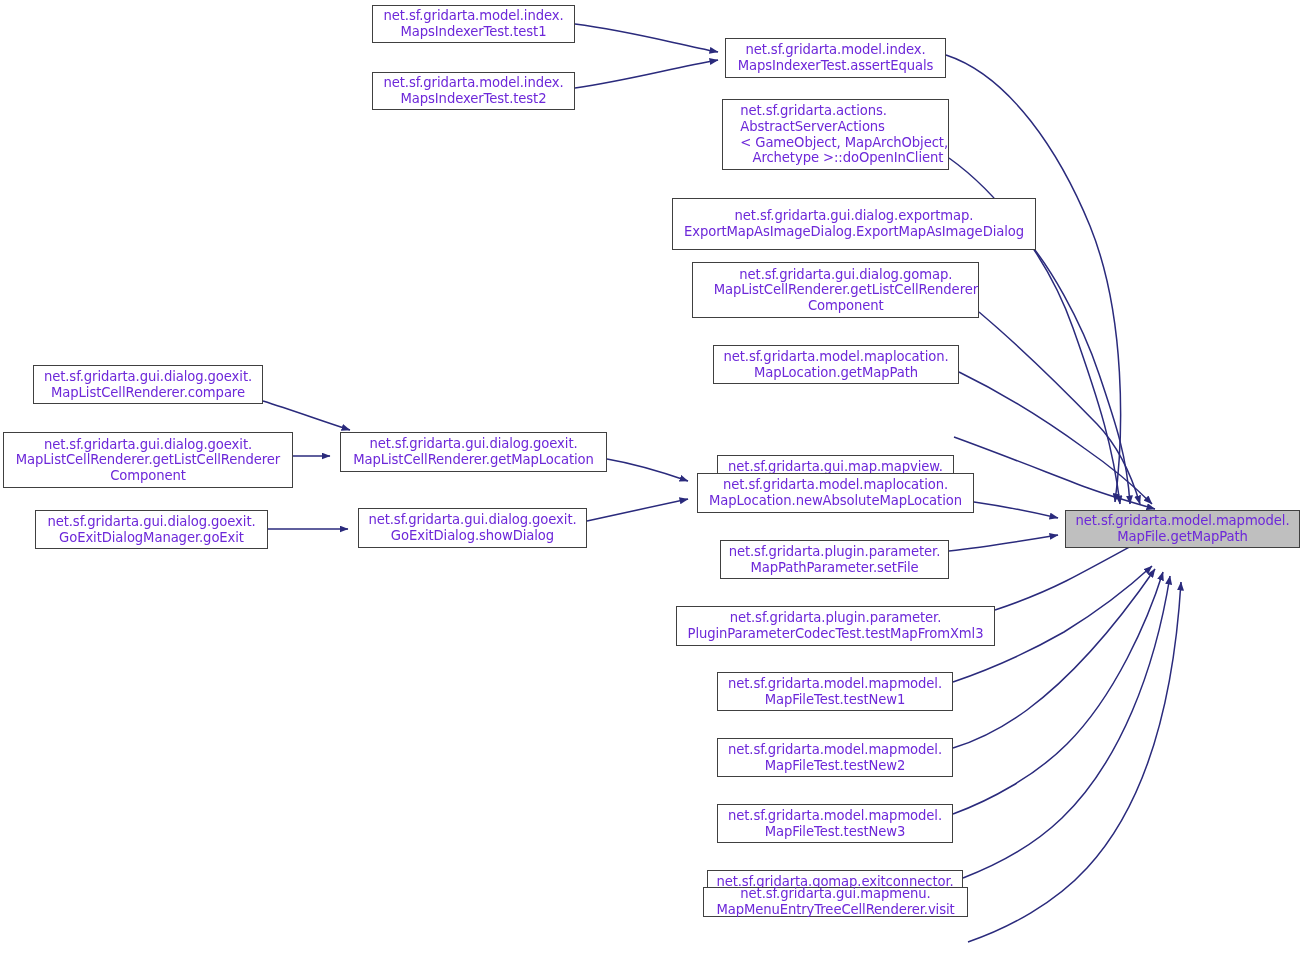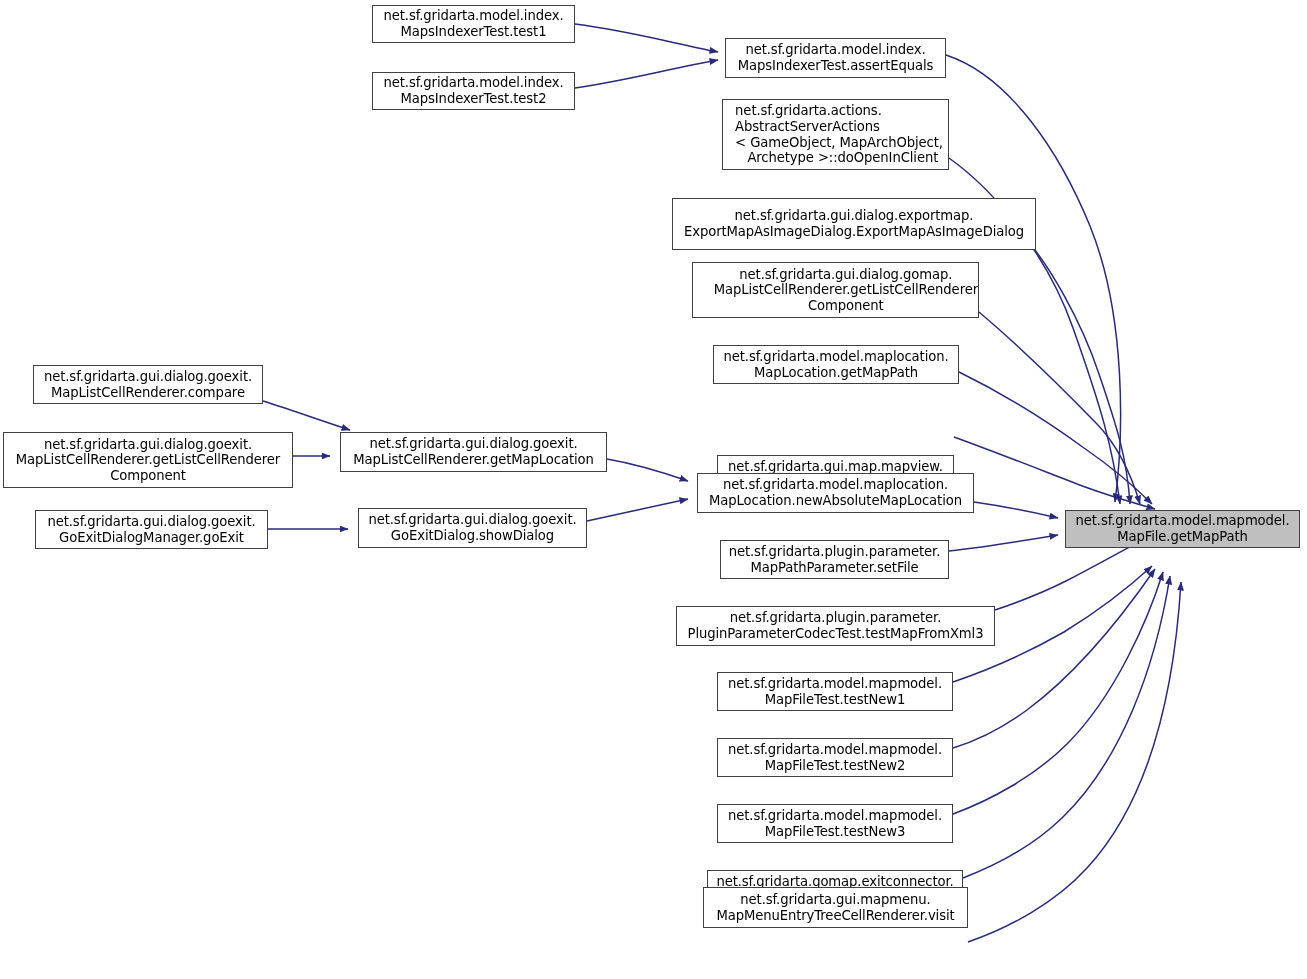--- a/index.html
+++ b/index.html
@@ -29,30 +29,30 @@
     position: absolute;
     box-sizing: border-box;
     border: 1.4px solid #404040;
     background: #ffffff;
     display: flex;
     align-items: center;
     justify-content: center;
     text-align: center;
     font-size: 13.2px;
     line-height: 15.6px;
-    color: #000000;
+    color: #6d28d9;
     letter-spacing: -0.1px;
     white-space: pre;
     z-index: 2;
   }
   .node.highlight {
     background: #bfbfbf;
   }
   .node.left-align {
-    justify-content: center;
+    justify-content: flex-end;
     text-align: left;
     padding-left: 7px;
   }
   .node-label {
     display: block;
   }
 </style>
 </head>
 <body>
 
@@ -116,21 +116,21 @@
       <div class="node" style="left: 676px; top: 606px; width: 319px; height: 40px;"><span class="node-label">net.sf.gridarta.plugin.parameter.
 PluginParameterCodecTest.testMapFromXml3</span></div>
       <div class="node" style="left: 717px; top: 672px; width: 236px; height: 39px;"><span class="node-label">net.sf.gridarta.model.mapmodel.
 MapFileTest.testNew1</span></div>
       <div class="node" style="left: 717px; top: 738px; width: 236px; height: 39px;"><span class="node-label">net.sf.gridarta.model.mapmodel.
 MapFileTest.testNew2</span></div>
       <div class="node" style="left: 717px; top: 804px; width: 236px; height: 39px;"><span class="node-label">net.sf.gridarta.model.mapmodel.
 MapFileTest.testNew3</span></div>
       <div class="node" style="left: 707px; top: 870px; width: 256px; height: 39px;"><span class="node-label">net.sf.gridarta.gomap.exitconnector.
 ExitLocation.updateExitObject</span></div>
-      <div class="node" style="left: 703px; top: 887px; width: 265px; height: 41px;"><span class="node-label">net.sf.gridarta.gui.mapmenu.
+      <div class="node" style="left: 703px; top: 887px; width: 265px; height: 30px;"><span class="node-label">net.sf.gridarta.gui.mapmenu.
 MapMenuEntryTreeCellRenderer.visit</span></div>
       <div class="node" style="left: 33px; top: 365px; width: 230px; height: 39px;"><span class="node-label">net.sf.gridarta.gui.dialog.goexit.
 MapListCellRenderer.compare</span></div>
       <div class="node" style="left: 3px; top: 432px; width: 290px; height: 56px;"><span class="node-label">net.sf.gridarta.gui.dialog.goexit.
 MapListCellRenderer.getListCellRenderer
 Component</span></div>
       <div class="node" style="left: 35px; top: 510px; width: 233px; height: 39px;"><span class="node-label">net.sf.gridarta.gui.dialog.goexit.
 GoExitDialogManager.goExit</span></div>
       <div class="node" style="left: 340px; top: 432px; width: 267px; height: 40px;"><span class="node-label">net.sf.gridarta.gui.dialog.goexit.
 MapListCellRenderer.getMapLocation</span></div>

